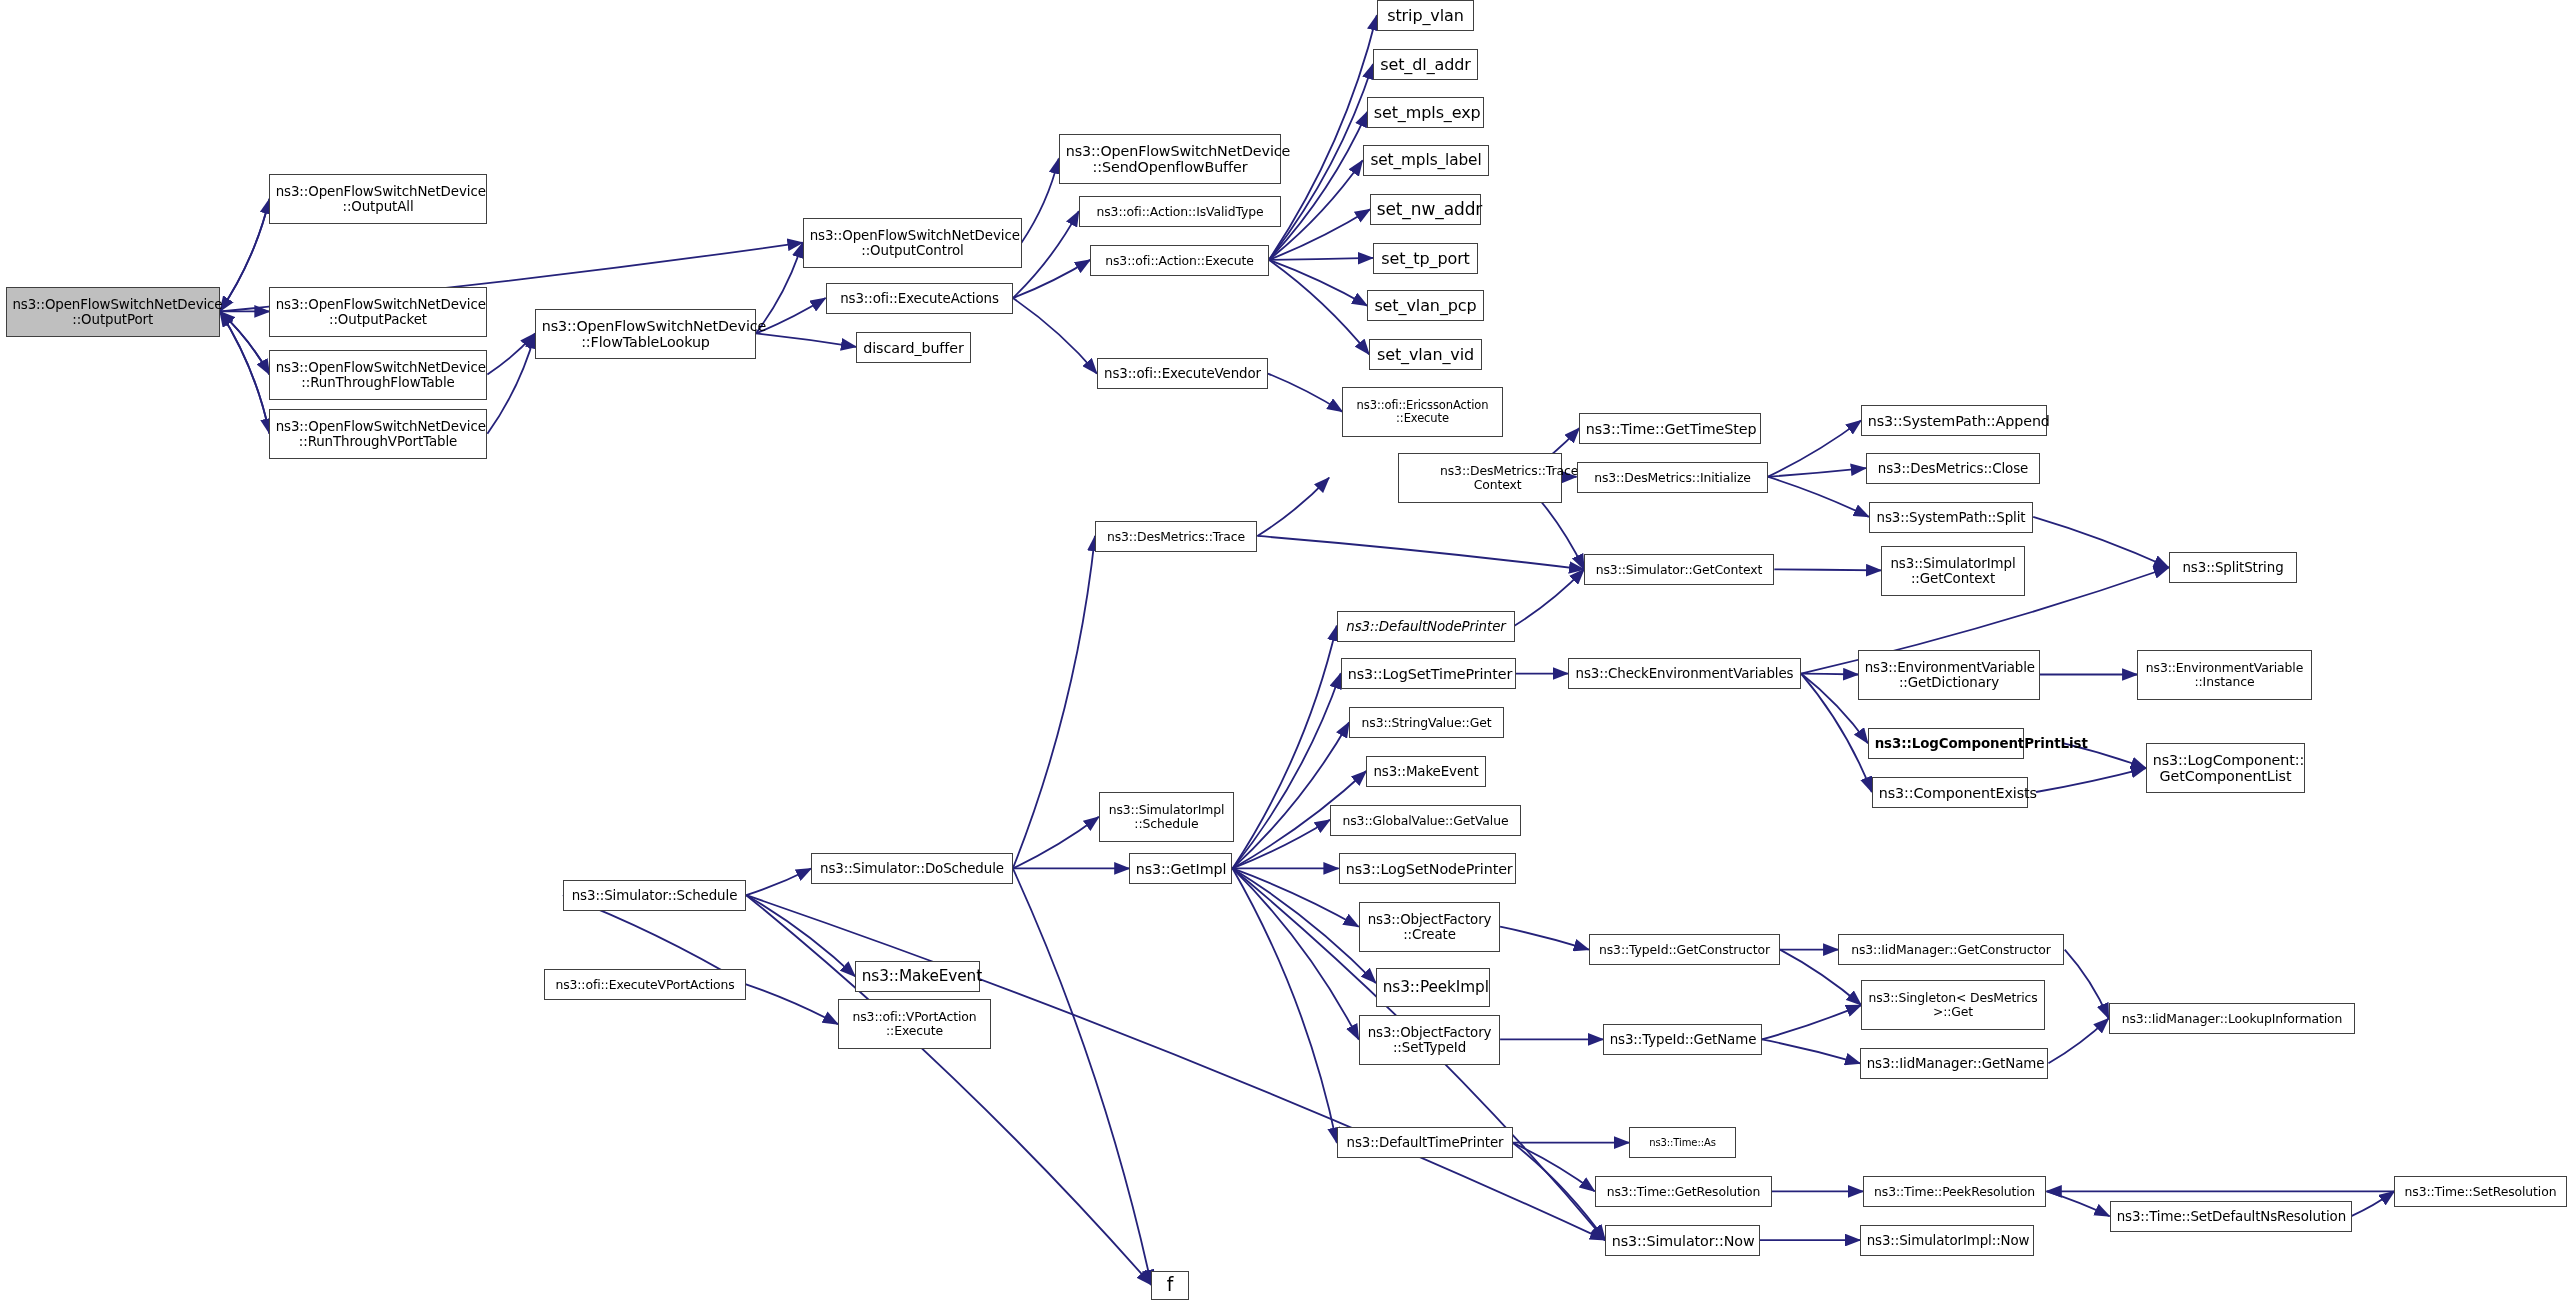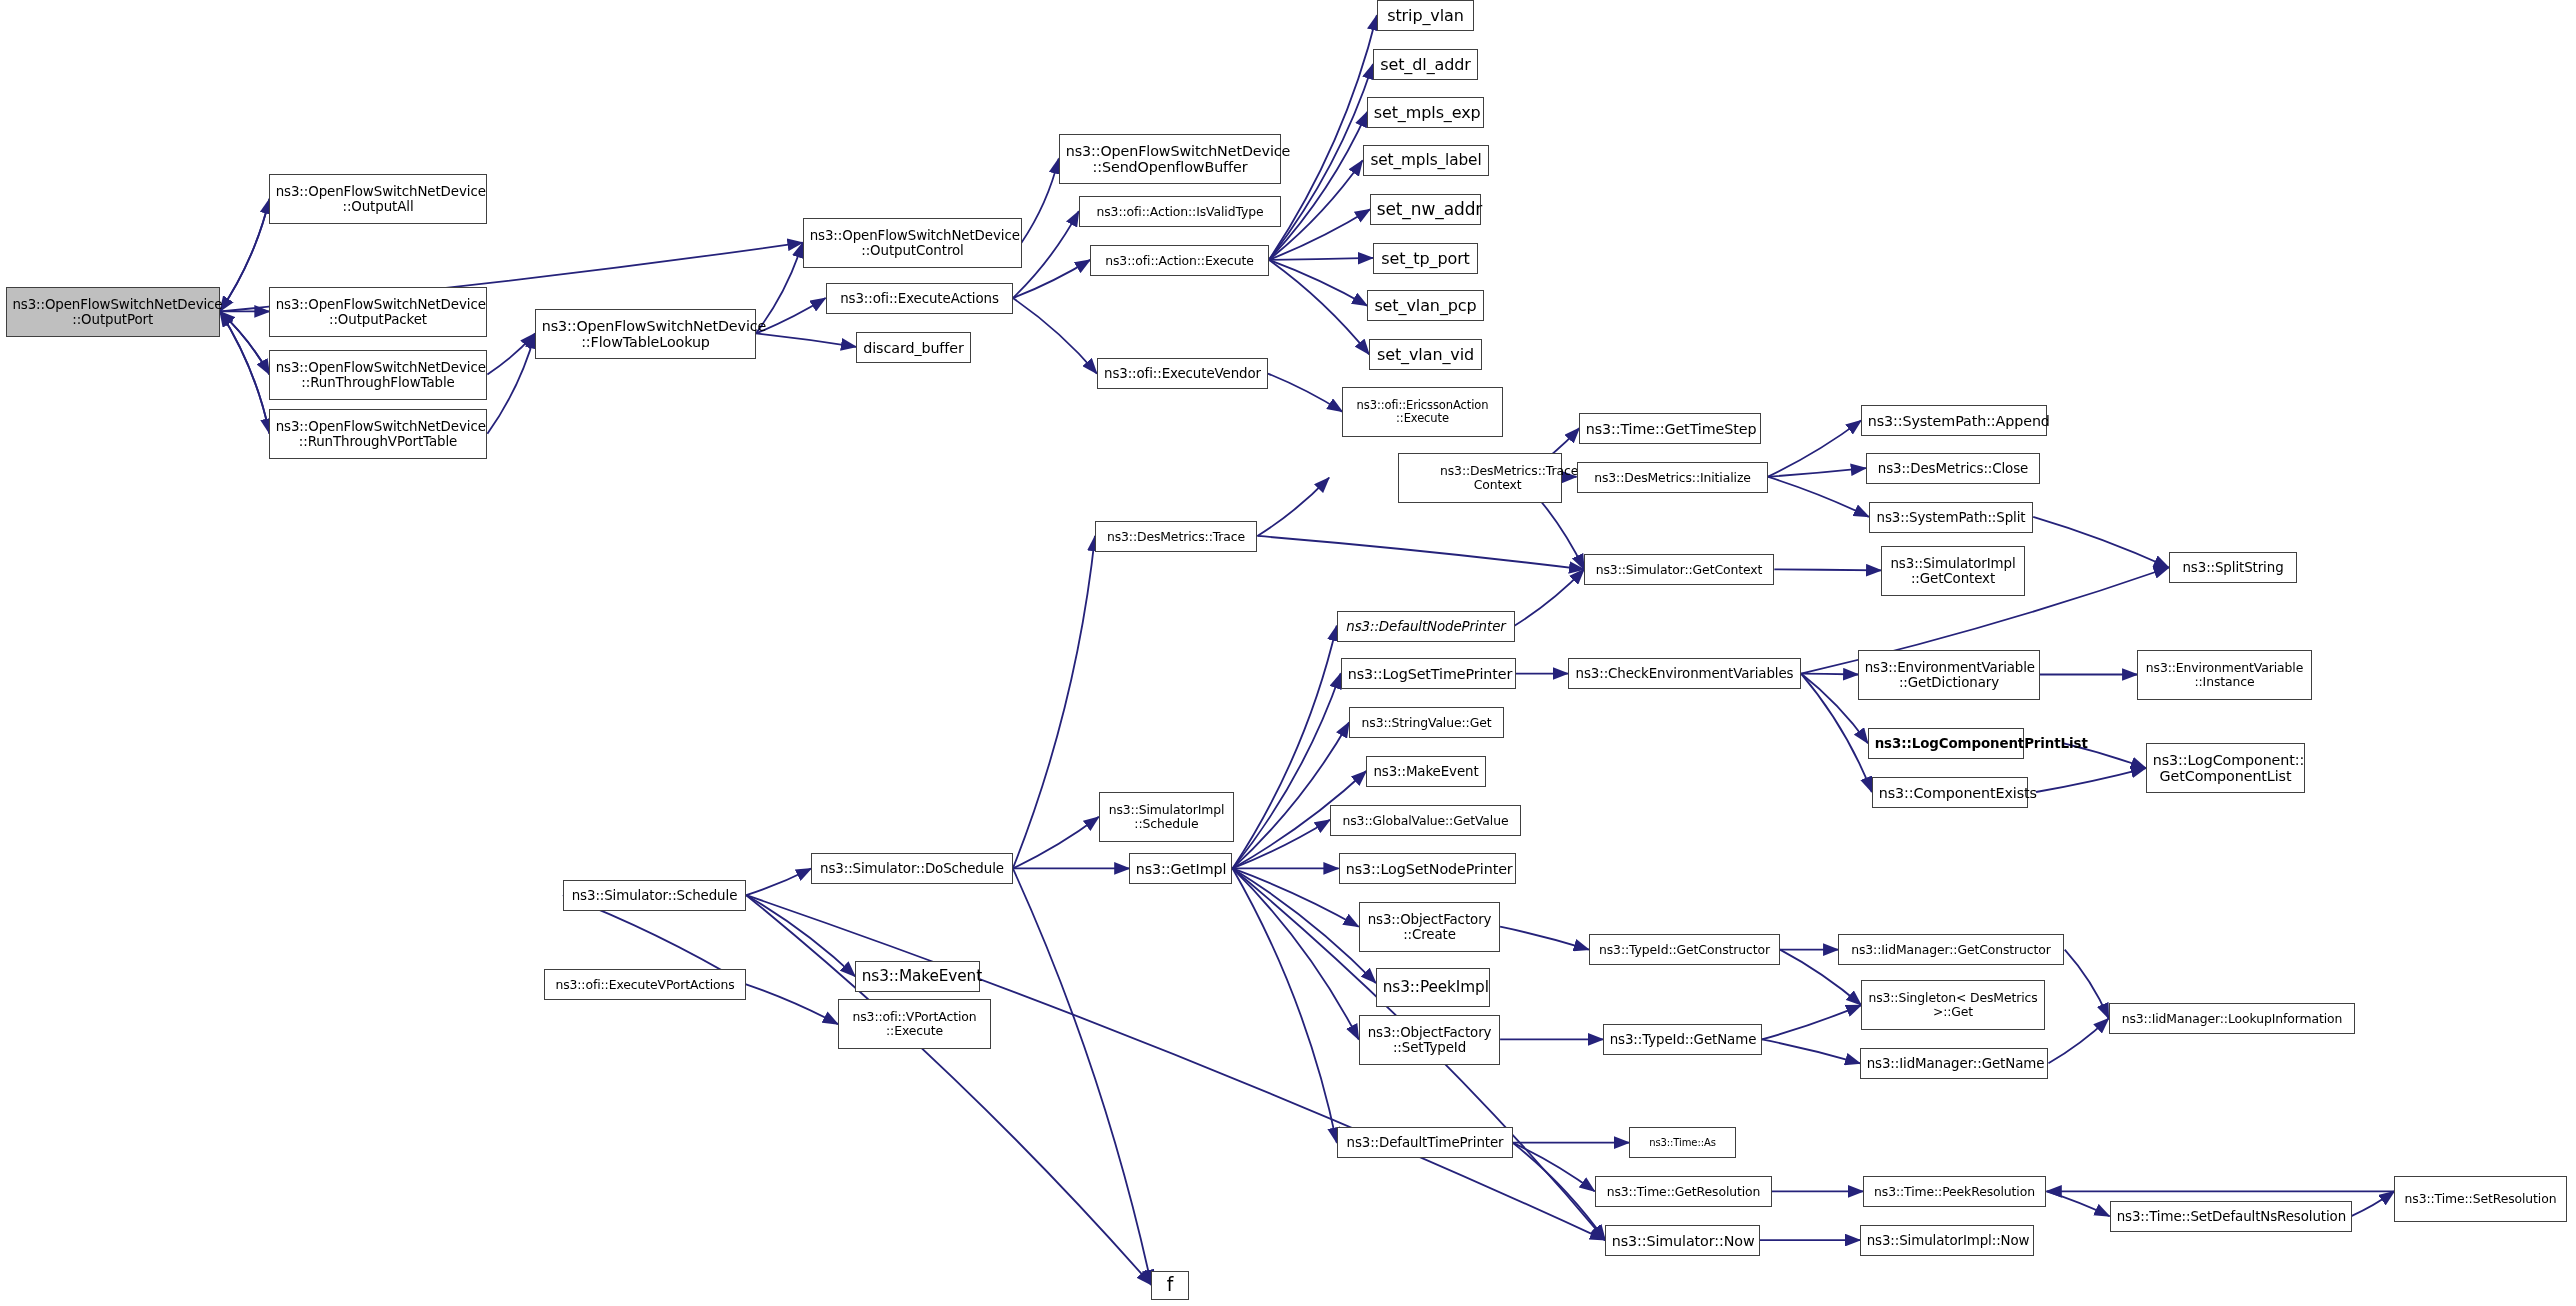--- a/index.html
+++ b/index.html
@@ -212,19 +212,19 @@
       <div class="node" style="left: 1838px; top: 934px; width: 226px; height: 31px;"><span style="font-size: 12.4px;">ns3::IidManager::GetConstructor</span></div>
       <div class="node" style="left: 1861px; top: 980px; width: 184px; height: 50px;"><span style="font-size: 12.4px;">ns3::Singleton&lt; DesMetrics
 &gt;::Get</span></div>
       <div class="node" style="left: 1860px; top: 1048px; width: 188px; height: 31px;"><span style="font-size: 13.4px;">ns3::IidManager::GetName</span></div>
       <div class="node" style="left: 2109px; top: 1003px; width: 246px; height: 31px;"><span style="font-size: 12.4px;">ns3::IidManager::LookupInformation</span></div>
       <div class="node" style="left: 1337px; top: 1127px; width: 176px; height: 31px;"><span style="font-size: 13.4px;">ns3::DefaultTimePrinter</span></div>
       <div class="node" style="left: 1629px; top: 1127px; width: 107px; height: 31px;"><span style="font-size: 10px;">ns3::Time::As</span></div>
       <div class="node" style="left: 1595px; top: 1176px; width: 177px; height: 31px;"><span style="font-size: 12.4px;">ns3::Time::GetResolution</span></div>
       <div class="node" style="left: 1863px; top: 1176px; width: 183px; height: 31px;"><span style="font-size: 12.4px;">ns3::Time::PeekResolution</span></div>
       <div class="node" style="left: 2110px; top: 1201px; width: 242px; height: 31px;"><span style="font-size: 13.4px;">ns3::Time::SetDefaultNsResolution</span></div>
-      <div class="node" style="left: 2394px; top: 1176px; width: 173px; height: 46px; align-items: center;"><span style="font-size: 12.4px;">ns3::Time::SetResolution</span></div>
+      <div class="node" style="left: 2394px; top: 1176px; width: 173px; height: 31px; align-items: center;"><span style="font-size: 12.4px;">ns3::Time::SetResolution</span></div>
       <div class="node" style="left: 1605px; top: 1225px; width: 155px; height: 31px;"><span style="font-size: 14.3px;">ns3::Simulator::Now</span></div>
       <div class="node" style="left: 1860px; top: 1225px; width: 174px; height: 31px;"><span style="font-size: 13.4px;">ns3::SimulatorImpl::Now</span></div>
       <div class="node" style="left: 1151px; top: 1271px; width: 38px; height: 29px;"><span>f</span></div>
     </div>
 </div>
 
 
 </body></html>

